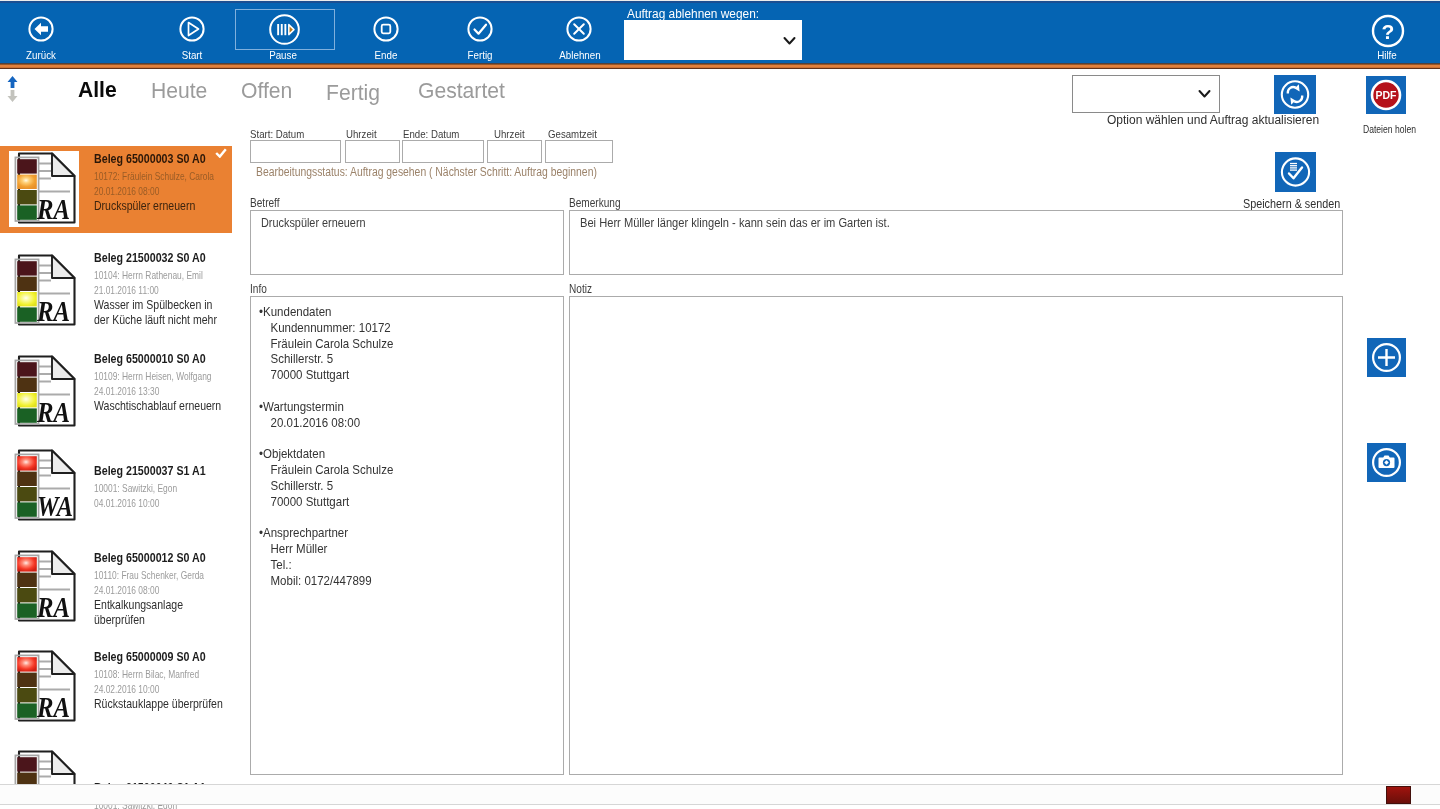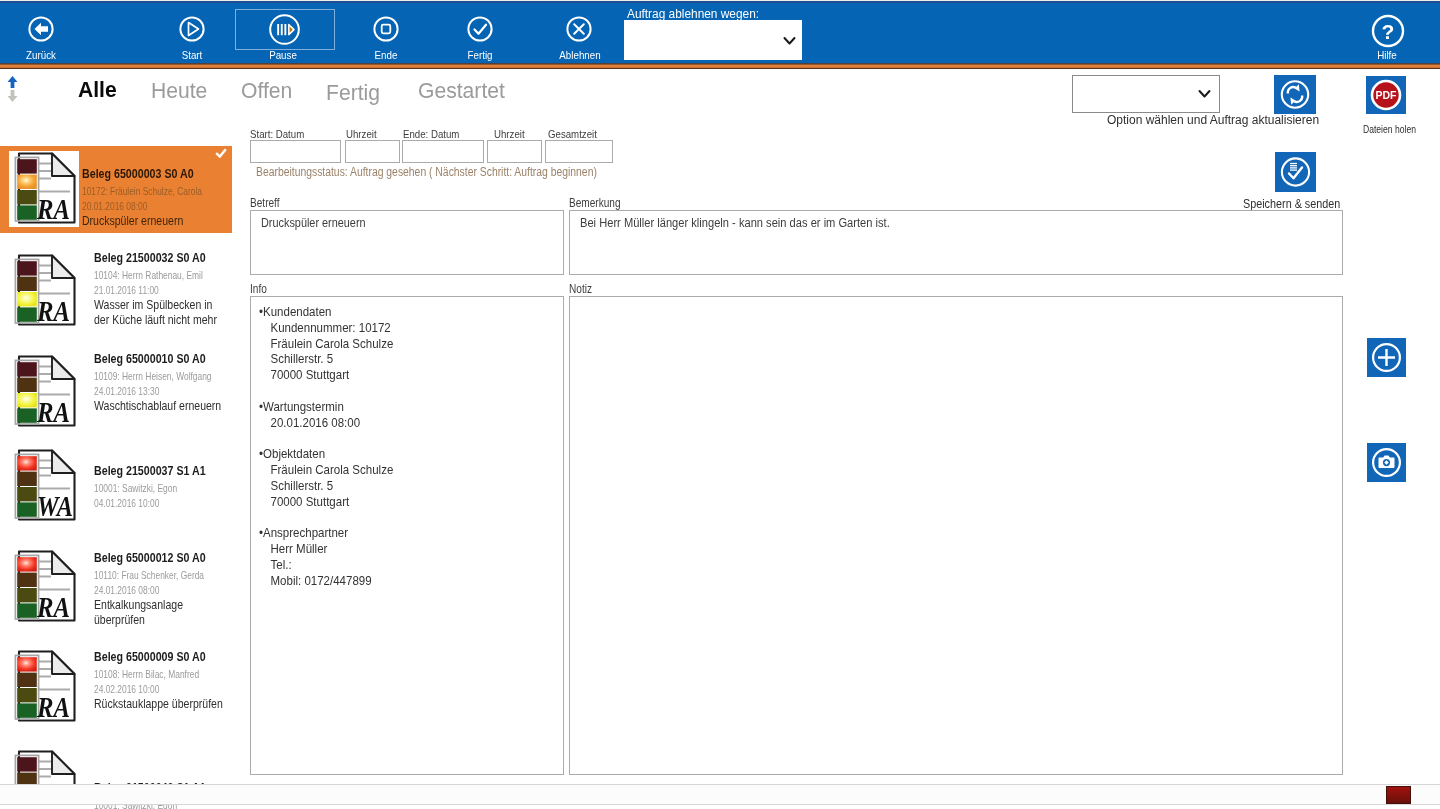--- a/index.html
+++ b/index.html
@@ -208,21 +208,21 @@
 <line x1="27" y1="39.5" x2="58" y2="39.5"></line>
 </g>
 <rect x="3.4" y="5.4" width="23.2" height="63.6" fill="none" stroke="#a6a6a6" stroke-width="1.7"></rect>
 <rect x="5.2" y="7.2" width="19.6" height="14.4" fill="#4b151b"></rect>
       <rect x="5.2" y="22.6" width="19.6" height="14.4" fill="url(#gOr)"></rect>
       <rect x="5.2" y="38.0" width="19.6" height="14.4" fill="#4b4a11"></rect>
       <rect x="5.2" y="53.4" width="19.6" height="14.4" fill="#1a6124"></rect>
 <text x="25" y="67" font-family="Liberation Serif" font-style="italic" font-weight="bold" font-size="30" fill="#111" textLength="33" lengthAdjust="spacingAndGlyphs">RA</text>
 </svg>
   </div>
-<div class="abs" style="left:82px;top:151px;width:158px;white-space:nowrap;margin-top:15px;">
+<div class="abs" style="left:94px;top:151px;width:158px;white-space:nowrap;">
 <div class="bttl" style="color:#2b1708;">Beleg 65000003 S0 A0</div>
 <div class="bsub" style="color:#9a5c26;">10172: Fräulein Schulze, Carola<br>20.01.2016 08:00</div>
 <div class="bdesc" style="color:#3c240e;">Druckspüler erneuern</div>
 </div>
 <svg class="abs" style="left:215px;top:148px" width="12" height="10" viewBox="0 0 12 10">
 <path d="M1.2 5 L4.8 8.6 L10.8 1.2" fill="none" stroke="#fff" stroke-width="2.4"></path>
   </svg>
 <div class="abs" style="left:12px;top:254px;">
     <svg width="64" height="72" viewBox="0 0 64 72" style="display:block">
 <path d="M7 1.5 L40 1.5 L62.5 24 L62.5 70.5 L7 70.5 Z" fill="#fff" stroke="#1f1f1f" stroke-width="2.1" stroke-linejoin="round"></path>

